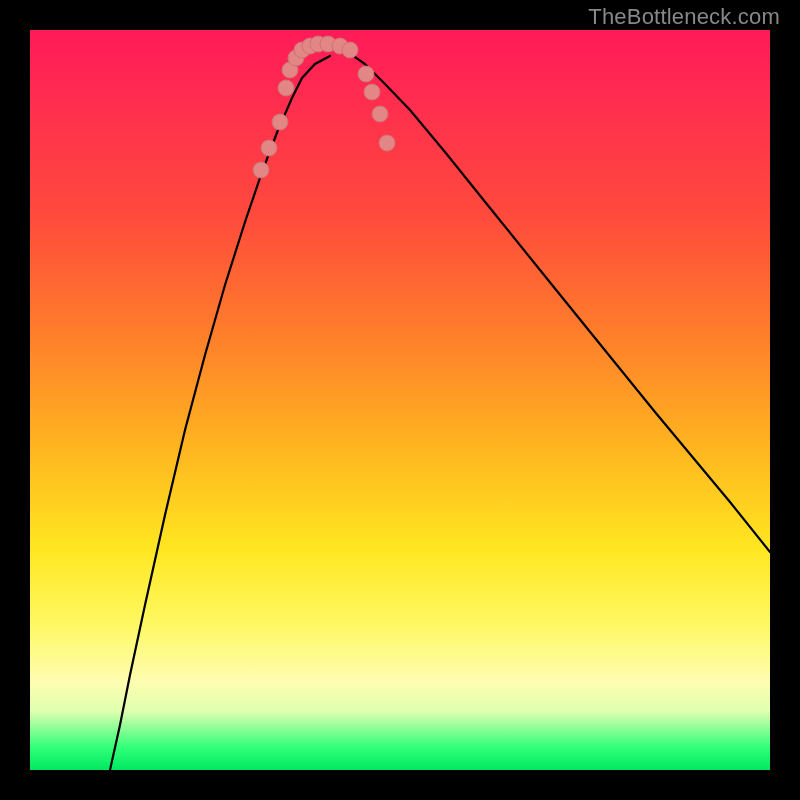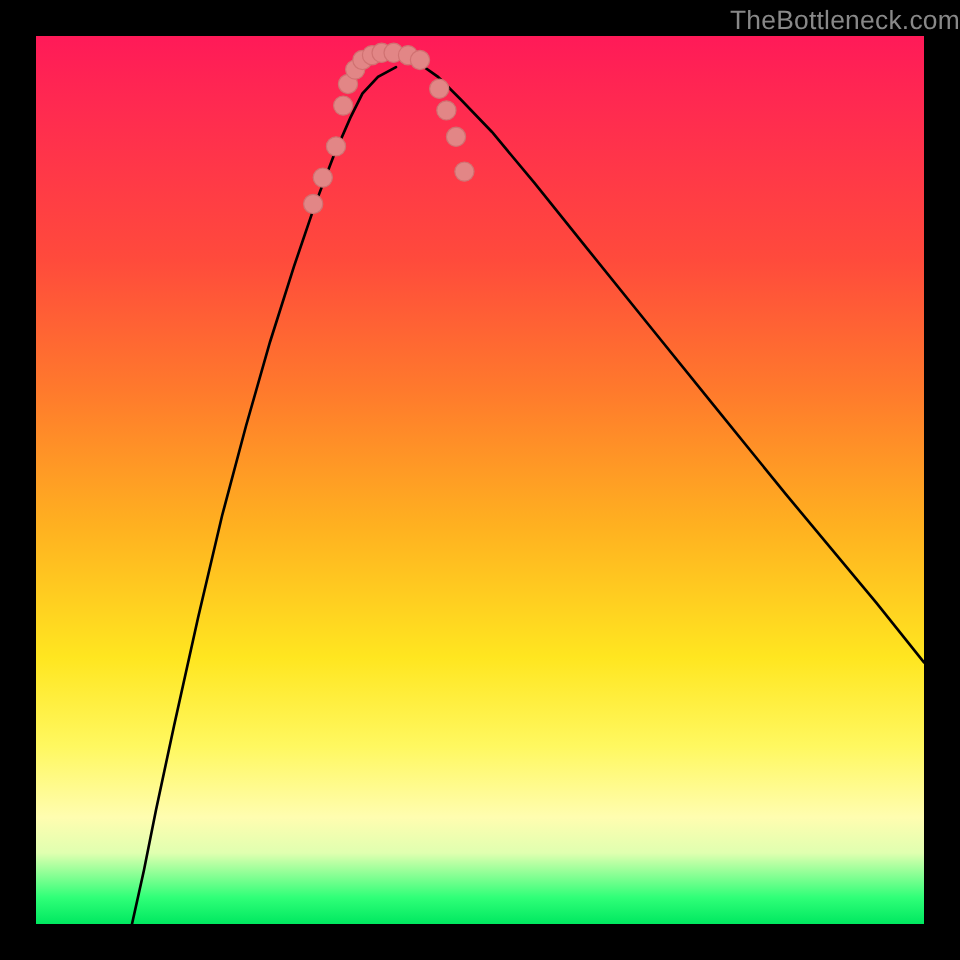--- a/index.html
+++ b/index.html
@@ -36,21 +36,21 @@
       #fffdb0 88%,
       #e0ffb0 92%,
       #30ff78 97%,
       #00e860 100%
     );
     overflow: hidden;
   }
   .watermark {
     position: absolute;
     top: 4px;
-    right: 0;
+    right: 20px;
     color: #888;
     font-size: 22px;
     font-weight: 500;
     letter-spacing: 0.2px;
     z-index: 5;
   }
   svg.curves, svg.points {
     position: absolute;
     left: 0; top: 0;
     width: 740px; height: 740px;

